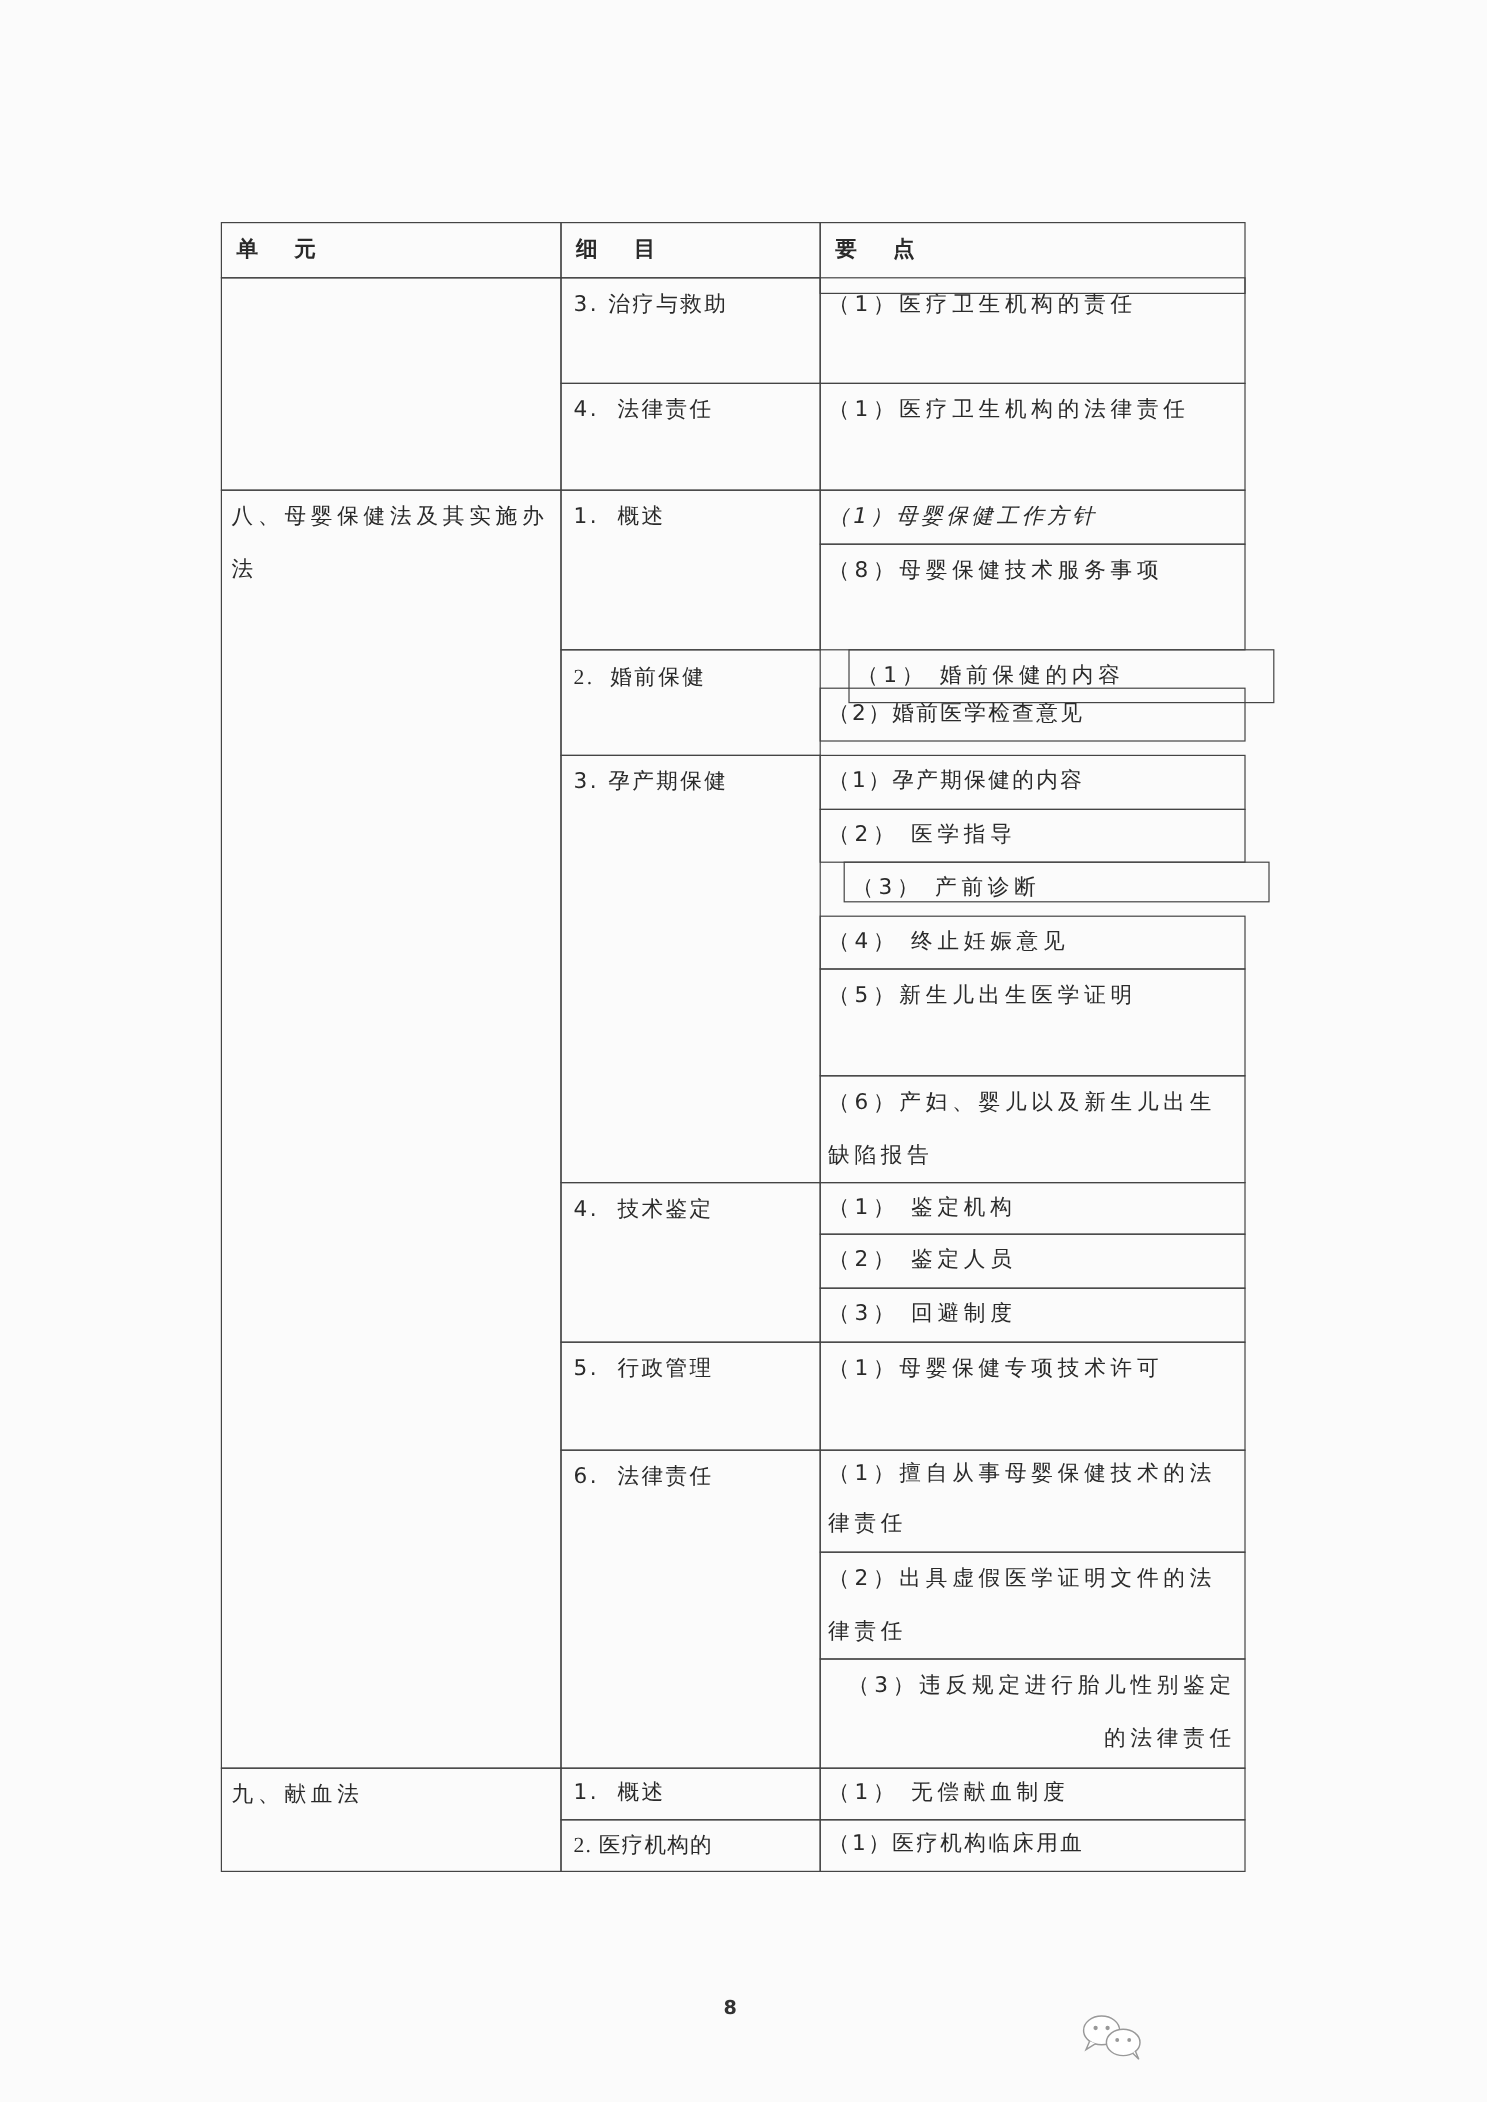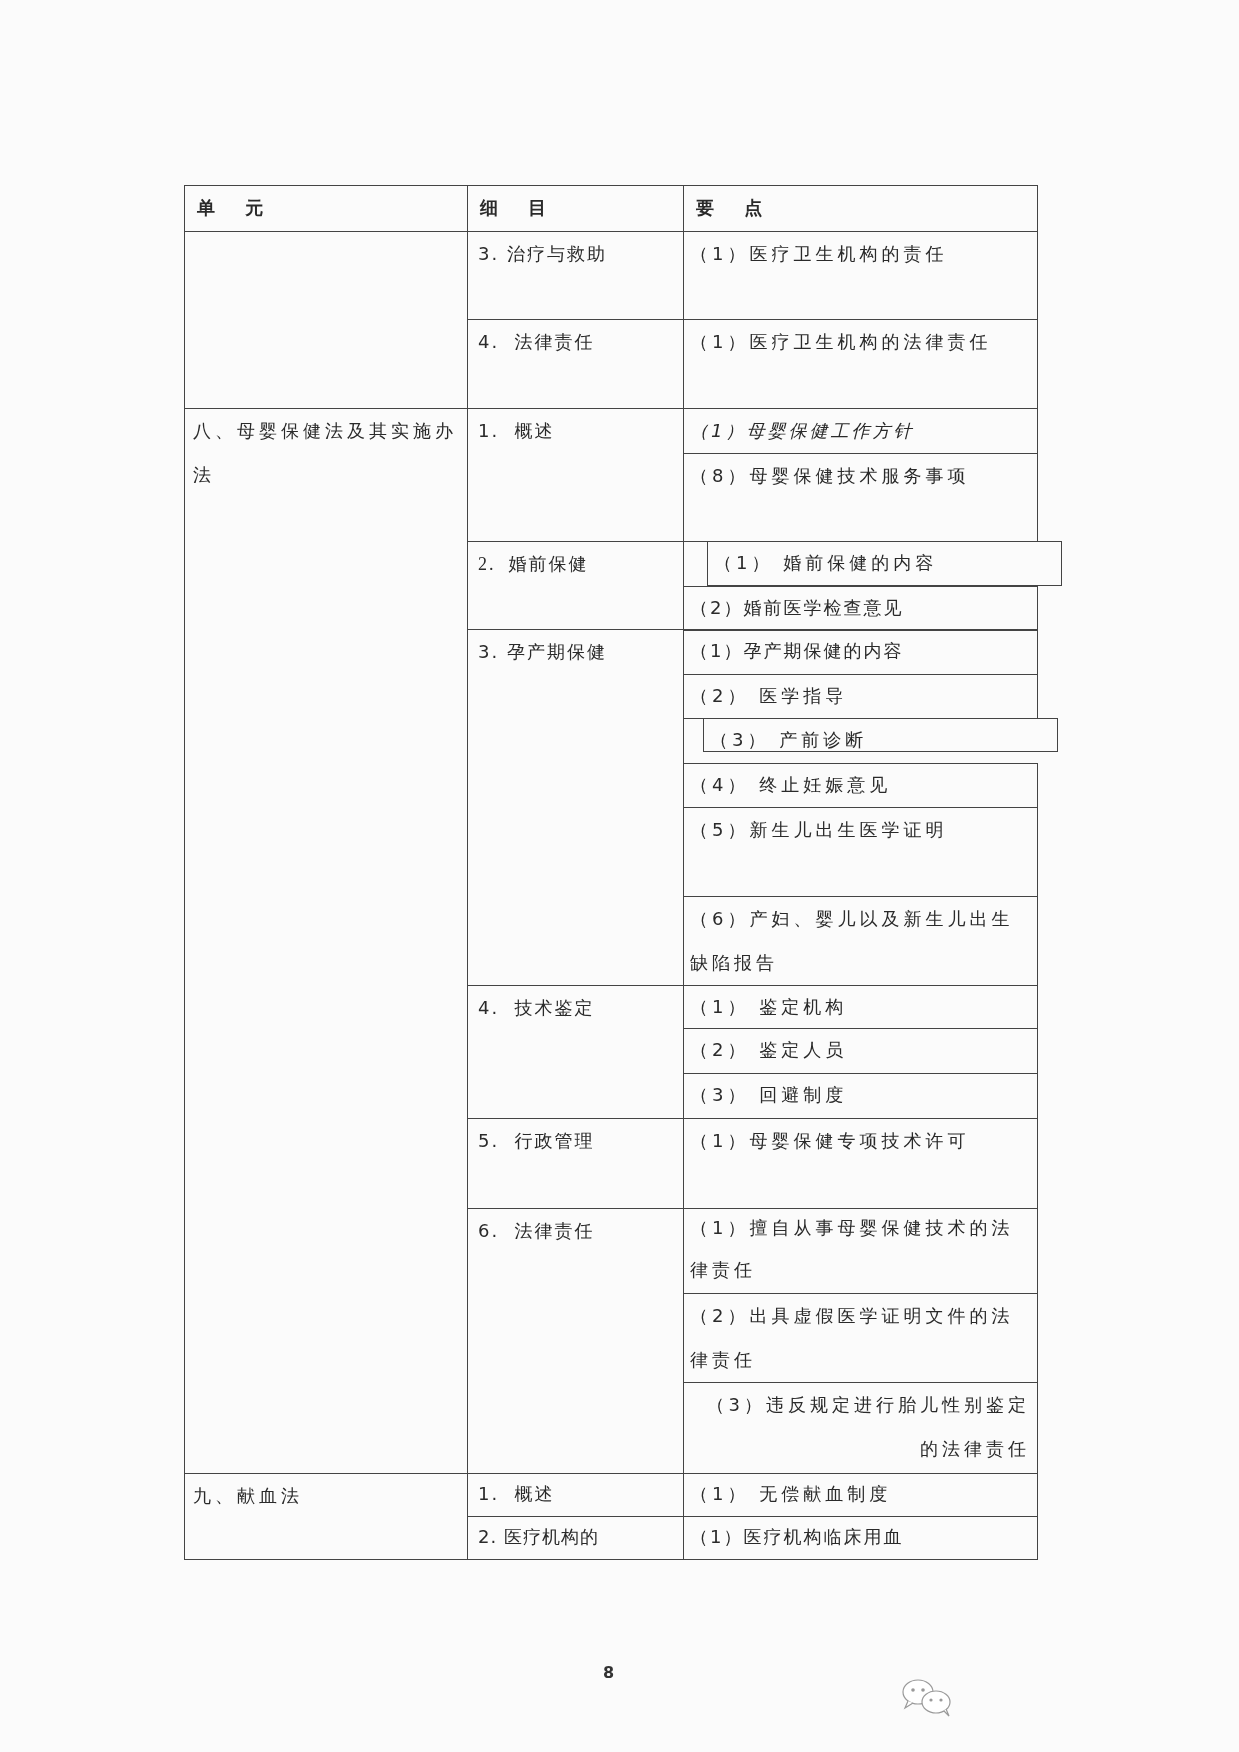--- a/index.html
+++ b/index.html
@@ -19,21 +19,21 @@
 <body>
 
 <div class="tbl">
 
   <div class="cell" style="left:0;top:0;width:284px;height:47px;">
     <span class="txt hdr-t" style="left:12px;top:0;font-weight:bold;letter-spacing:12px;">单 元</span>
   </div>
   <div class="cell" style="left:283px;top:0;width:217px;height:47px;">
     <span class="txt" style="left:12px;top:0;font-weight:bold;letter-spacing:12px;">细 目</span>
   </div>
-  <div class="cell" style="left:499px;top:0;width:355px;height:47px;">
+  <div class="cell" style="left:499px;top:0;width:355px;height:60px;">
     <span class="txt" style="left:12px;top:0;font-weight:bold;letter-spacing:12px;">要 点</span>
   </div>
 
   <div class="cell" style="left:0;top:46px;width:284px;height:178px;"></div>
   <div class="cell" style="left:0;top:223px;width:284px;height:1066px;">
     <span class="txt" style="left:8px;top:0;width:270px;">八、母婴保健法及其实施办法</span>
   </div>
   <div class="cell" style="left:0;top:1288px;width:284px;height:87px;">
     <span class="txt" style="left:8px;top:0;width:270px;">九、献血法</span>
   </div>
@@ -58,40 +58,40 @@
     </div>
   <div class="cell" style="left:283px;top:933px;width:217px;height:91px;">
       <span class="txt" style="left:10px;top:0;letter-spacing:2px;white-space:pre;">5.  行政管理</span>
     </div>
   <div class="cell" style="left:283px;top:1023px;width:217px;height:266px;">
       <span class="txt" style="left:10px;top:0;letter-spacing:2px;white-space:pre;">6.  法律责任</span>
     </div>
   <div class="cell" style="left:283px;top:1288px;width:217px;height:44px;">
       <span class="txt" style="left:10px;top:-2px;letter-spacing:2px;white-space:pre;">1.  概述</span>
     </div>
-  <div class="cell" style="left:283px;top:1331px;width:217px;height:44px;">
+  <div class="cell" style="left:283px;top:1331px;width:217px;height:44px;font-family:Liberation Serif, serif;">
       <span class="txt" style="left:10px;top:-2px;letter-spacing:1px;white-space:pre;">2. 医疗机构的</span>
     </div>
 
   <div class="cell" style="left:499px;top:46px;width:355px;height:89px;">
       <span class="txt" style="left:6px;top:0;width:340px;">（1）医疗卫生机构的责任</span>
     </div>
   <div class="cell" style="left:499px;top:134px;width:355px;height:90px;">
       <span class="txt" style="left:6px;top:0;width:340px;">（1）医疗卫生机构的法律责任</span>
     </div>
   <div class="cell" style="left:499px;top:223px;width:355px;height:46px;font-style:italic;">
       <span class="txt" style="left:6px;top:0;width:345px;letter-spacing:3px;">（1）母婴保健工作方针</span>
     </div>
   <div class="cell" style="left:499px;top:268px;width:355px;height:89px;">
       <span class="txt" style="left:6px;top:0;width:340px;">（8）母婴保健技术服务事项</span>
     </div>
   <div class="cell" style="left:499px;top:356px;width:355px;height:45px;margin-left:24px;">
       <span class="txt" style="left:6px;top:-1px;width:345px;">（1） 婚前保健的内容</span>
     </div>
-  <div class="cell" style="left:499px;top:401px;width:355px;height:45px;">
+  <div class="cell" style="left:499px;top:388px;width:355px;height:45px;">
       <span class="txt" style="left:6px;top:-1px;width:345px;letter-spacing:2px;">（2）婚前医学检查意见</span>
     </div>
   <div class="cell" style="left:499px;top:444px;width:355px;height:46px;">
       <span class="txt" style="left:6px;top:-1px;width:345px;letter-spacing:2px;">（1）孕产期保健的内容</span>
     </div>
   <div class="cell" style="left:499px;top:489px;width:355px;height:45px;">
       <span class="txt" style="left:6px;top:-1px;width:345px;">（2） 医学指导</span>
     </div>
   <div class="cell" style="left:499px;top:533px;width:355px;height:34px;margin-left:20px;">
       <span class="txt" style="left:6px;top:-1px;width:345px;">（3） 产前诊断</span>

